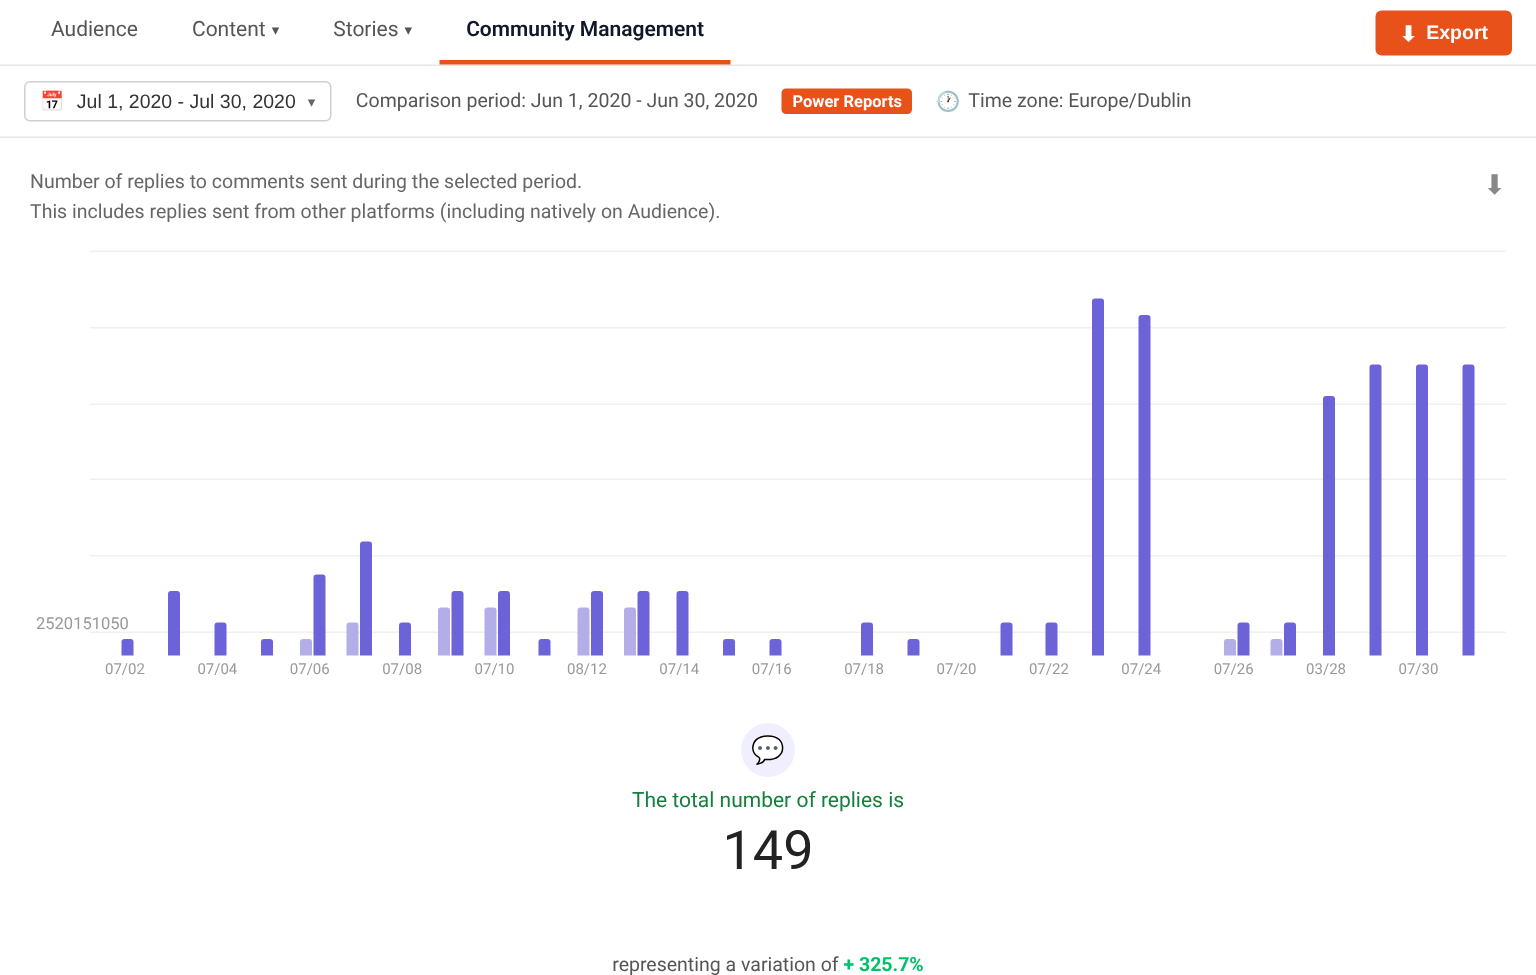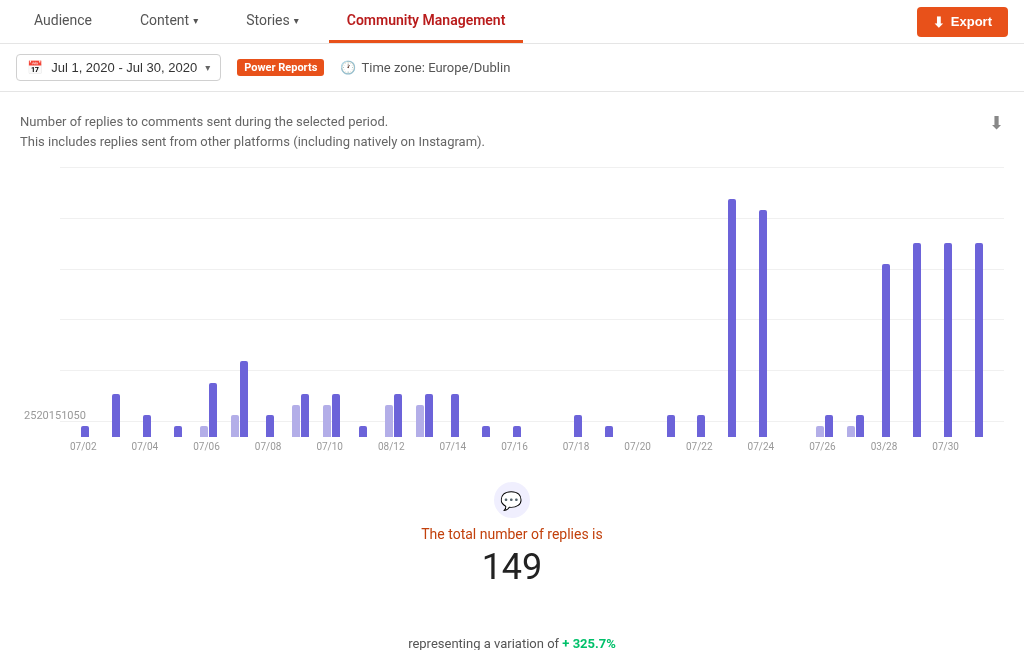--- a/index.html
+++ b/index.html
@@ -3,27 +3,27 @@
   <meta charset="utf-8">
   <style>
     * { box-sizing: border-box; margin: 0; padding: 0; }
     body { font-family: -apple-system, BlinkMacSystemFont, 'Segoe UI', Roboto, sans-serif; background: #fff; width: 1024px; height: 650px; overflow: hidden; }
 
     
     .top-nav {
       display: flex; align-items: center; justify-content: space-between;
       border-bottom: 1px solid #e5e5e5; padding: 0 16px; height: 44px; background: #fff;
     }
-    .nav-tabs { display: flex; gap: 12px; height: 100%; }
+    .nav-tabs { display: flex; gap: 0; height: 100%; }
     .nav-tab {
       display: flex; align-items: center; padding: 0 18px; height: 100%;
       font-size: 14px; color: #555; cursor: pointer; border-bottom: 3px solid transparent;
       text-decoration: none;
     }
-    .nav-tab.active { color: #b91c1c; font-weight: 600; border-bottom: 3px solid #e8511a; }
+    .nav-tab.active { color: #0f172a; font-weight: 600; border-bottom: 3px solid #e8511a; }
     .nav-tab .chevron { margin-left: 4px; font-size: 10px; }
     .export-btn {
       background: #e8511a; color: #fff; border: none; border-radius: 4px;
       padding: 7px 16px; font-size: 13px; font-weight: 600; cursor: pointer;
       display: flex; align-items: center; gap: 6px;
     }
     .export-btn .dl-icon { font-size: 14px; }
 
     
     .filter-bar {
@@ -91,21 +91,21 @@
     
     .summary-section {
       display: flex; flex-direction: column; align-items: center;
       padding: 20px 0 10px; margin-top: 10px;
     }
     .reply-icon-bubble {
       width: 36px; height: 36px; background: #f0effe; border-radius: 50%;
       display: flex; align-items: center; justify-content: center;
       font-size: 18px; color: #6c63d9; margin-bottom: 8px;
     }
-    .summary-label { font-size: 14px; color: #c2410c; margin-bottom: 4px; }
+    .summary-label { font-size: 14px; color: #15803d; margin-bottom: 4px; }
     .summary-number { font-size: 36px; font-weight: 400; color: #222; margin-bottom: 8px; }
     .variation-text { font-size: 13px; color: #555; margin-bottom: 4px; margin-top: 40px; }
     .variation-value { color: #00c06a; font-weight: 700; }
     .compared-text { font-size: 13px; color: #555; }
     .compared-highlight {
       background: #666; color: #fff; border-radius: 3px;
       padding: 1px 5px; font-size: 12px; display: inline-block;
     }
   </style>
 </head>
@@ -133,33 +133,34 @@
     <span>Export</span>
   </button>
 </nav>
 
 <div class="filter-bar">
   <button class="date-range-btn">
     <span class="calendar-icon">📅</span>
     <span>Jul 1, 2020 - Jul 30, 2020</span>
     <span class="chevron-down">▾</span>
   </button>
+  <span class="comparison-text">Comparison period: Jun 1, 2020 - Jun 30, 2020</span>
   <span class="power-reports-badge">Power Reports</span>
   <div class="timezone-info">
     <span class="clock-icon">🕐</span>
     <span>Time zone: Europe/Dublin</span>
   </div>
 </div>
 
 <div class="main-content">
   <div class="chart-section">
     <button class="download-icon-btn">⬇</button>
     <p class="chart-desc">
       <span>Number of replies to comments sent during the selected period.</span><br>
-      <span>This includes replies sent from other platforms (including natively on Instagram).</span>
+      <span>This includes replies sent from other platforms (including natively on Audience).</span>
     </p>
 
     <div class="chart-container">
       <div style="display:flex; padding-left: 40px;">
         <div style="position:relative; flex:1;">
 
           <div class="y-axis">
             <span>25</span>
             <span>20</span>
             <span>15</span>

